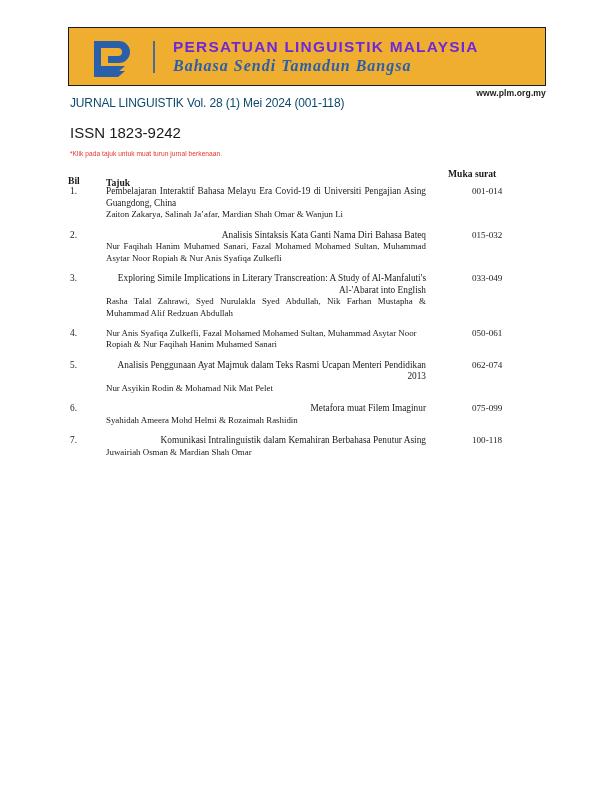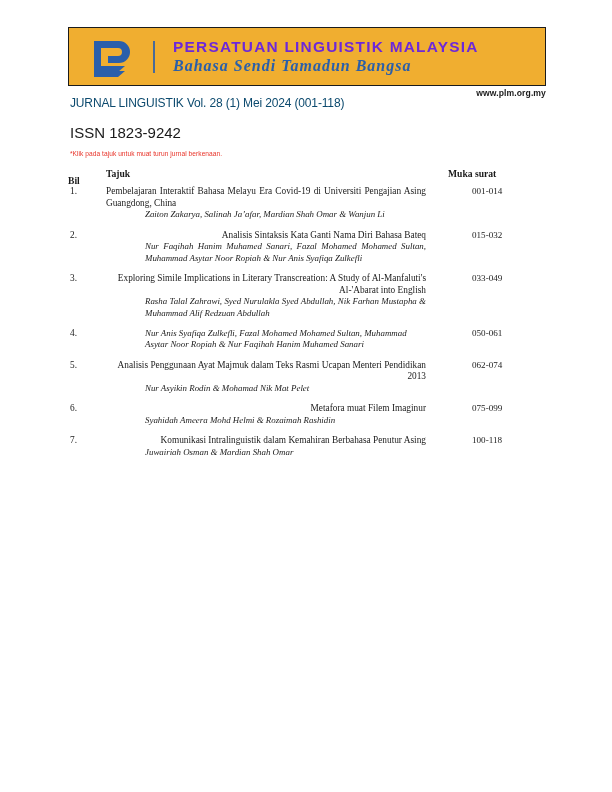--- a/index.html
+++ b/index.html
@@ -132,21 +132,21 @@
     font-size: 9.6px;
   }
   .th-bil {
     position: absolute;
     left: 0;
     top: 7px;
   }
   .th-tajuk {
     position: absolute;
     left: 38px;
-    top: 0;
+    top: 9px;
     font-family: Liberation Serif, serif;
   }
   .th-muka {
     position: absolute;
     left: 380px;
     top: 0;
   }
 
   .toc-row {
     position: relative;
@@ -168,25 +168,23 @@
     font-size: 9.3px;
     line-height: 11.6px;
     text-align: justify;
     text-justify: inter-word;
   }
   .row-title.nojust {
     text-align: right;
   }
   .row-authors {
     font-size: 8.9px;
-    font-style: italic;
     line-height: 11.4px;
     text-align: justify;
     text-justify: inter-word;
-    margin-left: 39px;
   }
   .row-authors.nojust {
     text-align: left;
   }
   .row-pages {
     position: absolute;
     left: 404px;
     top: 0;
     font-size: 9.1px;
     white-space: nowrap;

